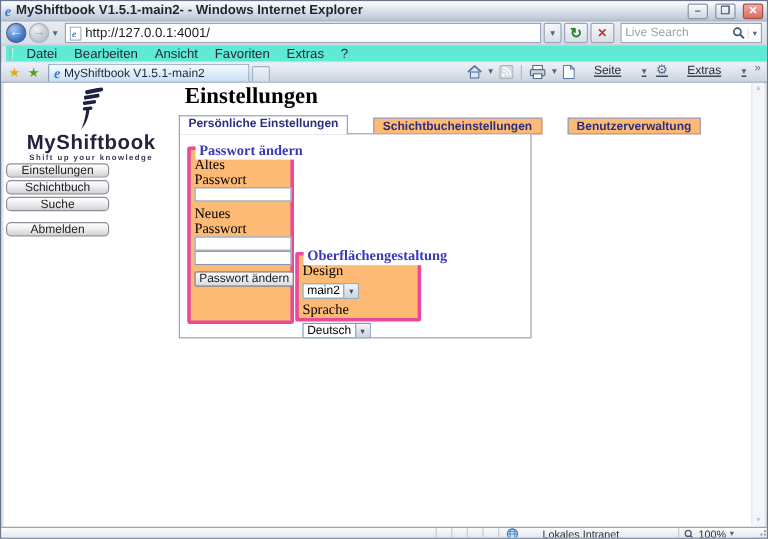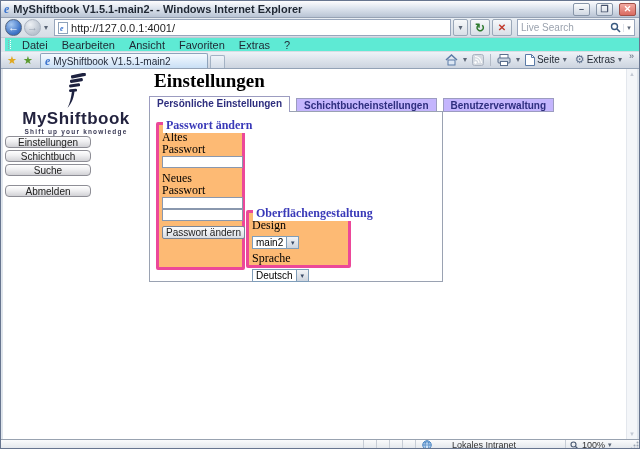--- a/index.html
+++ b/index.html
@@ -86,21 +86,21 @@
     border:1px solid #8ea3bb; border-bottom:none; border-radius:2px 2px 0 0;
     display:flex; align-items:center; gap:3px; padding:0 4px;
     font:10px "Liberation Sans",sans-serif; color:#1e2636; white-space:nowrap; overflow:hidden;
   }
   .tab-stub{
     margin-left:2px; width:15px; height:13px;
     background:linear-gradient(#eef3f9,#d4dde8);
     border:1px solid #a3b2c4; border-bottom:none; border-radius:2px 2px 0 0;
   }
   .cmdgroup{ margin-left:auto; display:flex; align-items:center; gap:1px; height:17px; font:10px "Liberation Sans",sans-serif; color:#1f2733; }
-  .cmd-btn{ display:flex; align-items:center; gap:2px; padding:0 3px; height:15px; }
+  .cmd-btn{ display:flex; align-items:center; gap:16px; padding:0 3px; height:15px;text-decoration:underline; }
   .cmd-sep{ width:1px; height:12px; background:#b2bac6; margin:0 2px; }
   .gear-glyph{ font-size:11px; color:#5b6f8c; line-height:1; }
   .chev{ font-size:9px; color:#5a6576; padding:0 2px; align-self:flex-start; }
   
   .viewport{
     position:absolute; left:2px; top:68px; width:634px; height:370px;
     background:#fff; overflow:hidden;
   }
   .scrollbar{
     position:absolute; right:0; top:0; width:11px; height:370px;
@@ -120,25 +120,25 @@
   }
   .side-btn{
     position:absolute; left:2px; width:86px; height:12px;
     background:linear-gradient(#ffffff,#efeff1 45%,#d2d2d6);
     border:1px solid #8e8e96; border-radius:4px;
     display:flex; align-items:center; justify-content:center;
     font:10px "Liberation Sans",sans-serif; color:#222; cursor:default;
   }
   
   .page-title{ position:absolute; left:151px; top:1px; font:bold 19px "Liberation Serif",serif; color:#000; }
-  .ptabs{ position:absolute; left:146px; top:27px; display:flex; gap:6px; align-items:flex-end; }
+  .ptabs{ position:absolute; left:146px; top:27px; display:flex; gap:21px; align-items:flex-end; }
   .ptab{
     height:14px; padding:1px 7px 0; white-space:nowrap;
     font:bold 10px "Liberation Sans",sans-serif; color:#2e2e7e;
-    background:#c4b5fd; border:1px solid #9c9cc0;
+    background:#fdba74; border:1px solid #9c9cc0;
   }
   .ptab.active{ background:#fff; border-bottom:none; height:16px; position:relative; z-index:2; }
   .panel{ position:absolute; left:146px; top:42px; width:294px; height:171px; border:1px solid #9aa2b2; background:#fff; }
   .fset{ position:absolute; border:3px solid #ec4899; border-radius:2px; background:#fdba74; }
   .fset .legend{
     position:absolute; top:-7px; left:4px; background:#fff; padding:0 3px; white-space:nowrap;
     font:bold 12px "Liberation Serif",serif; color:#3939b8;
   }
   .fset.pw{ left:6px; top:10px; width:89px; height:148px; }
   .fset.ui{ left:96px; top:98px; width:105px; height:58px; }

